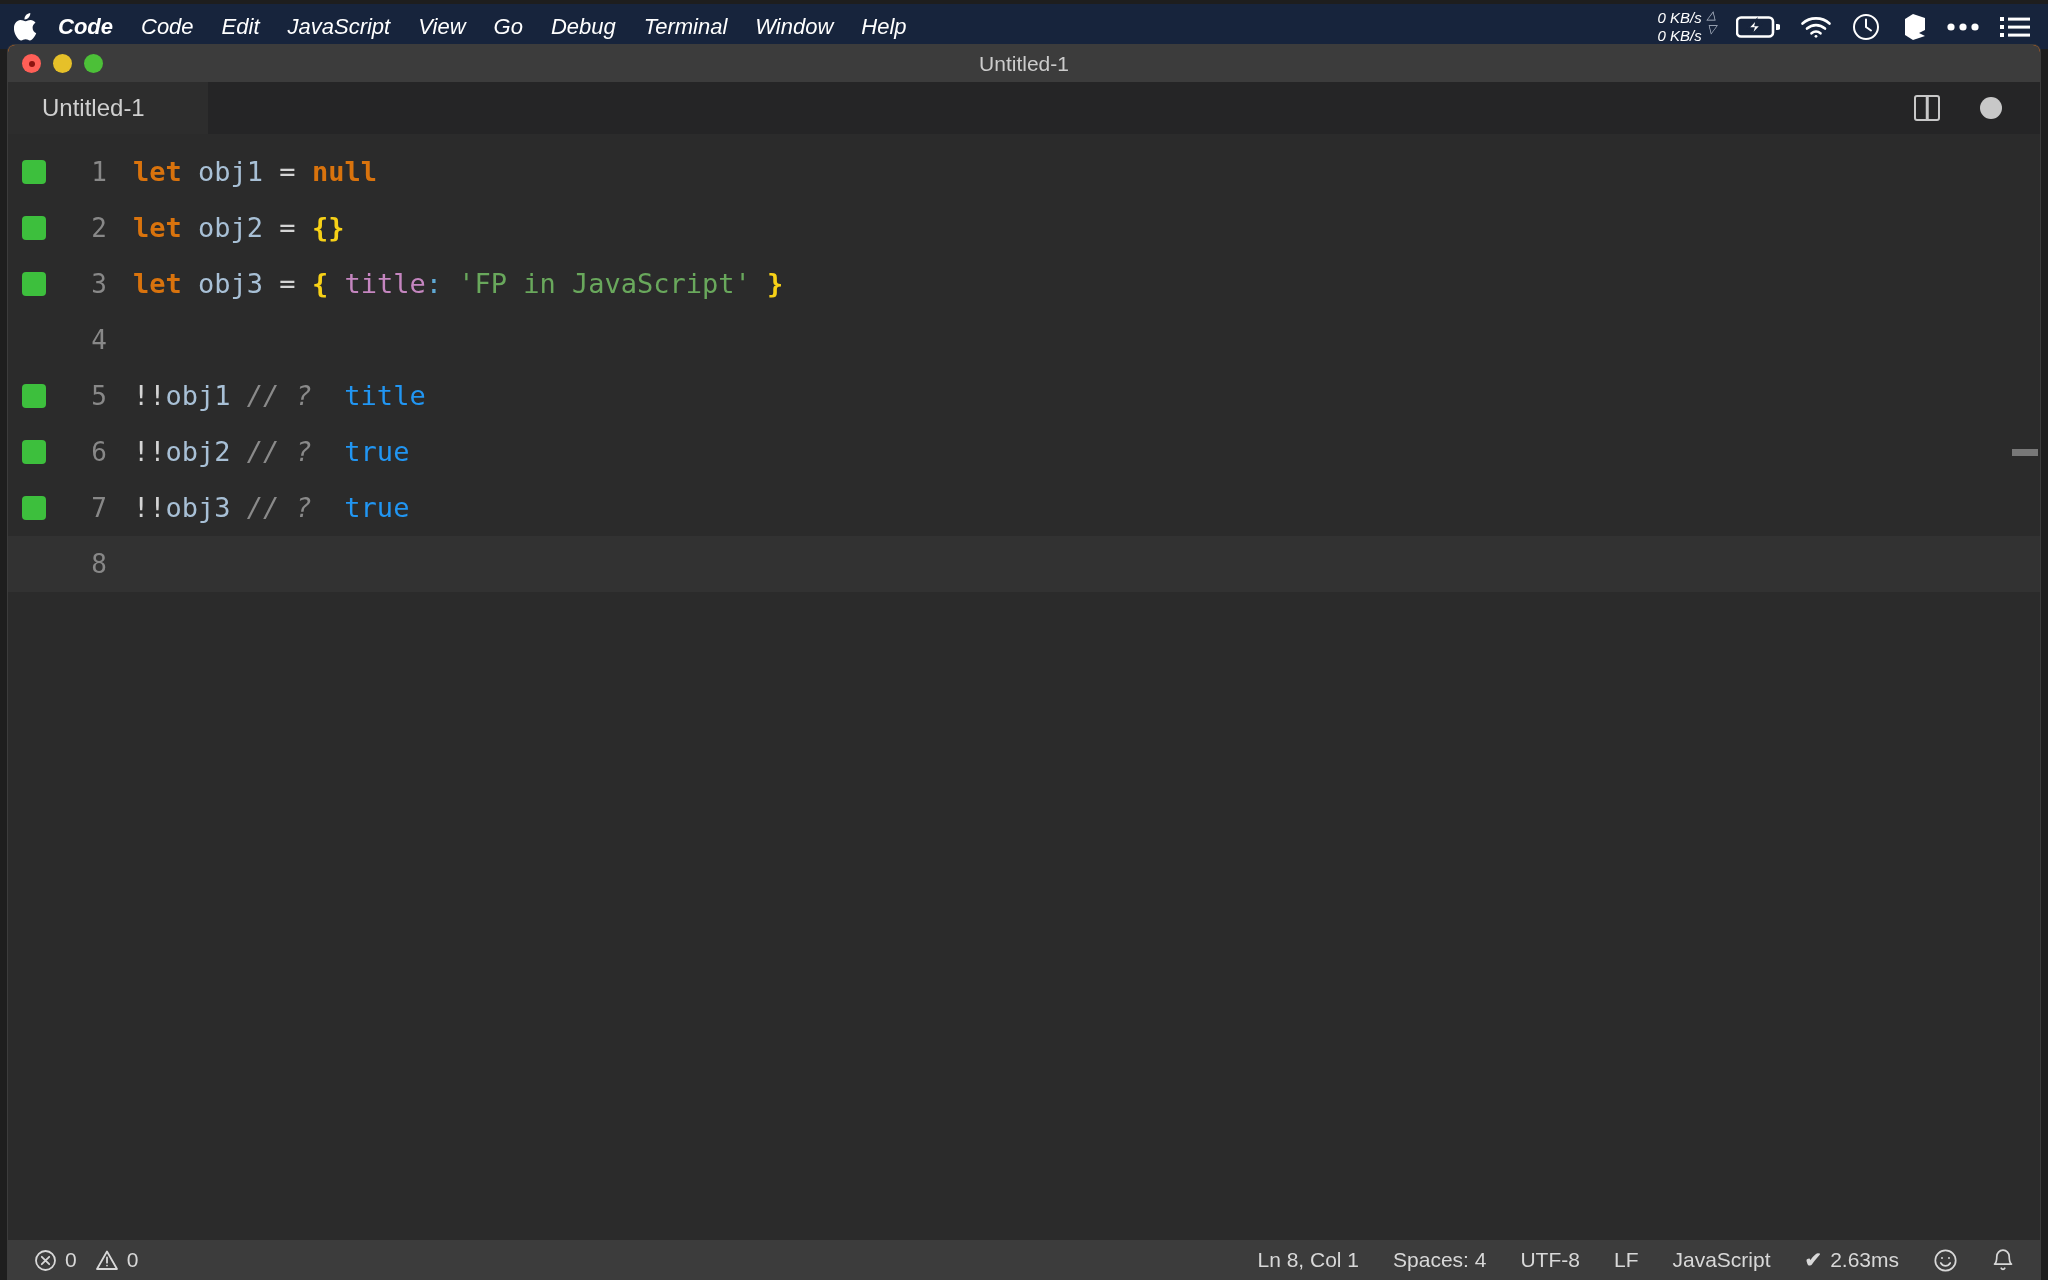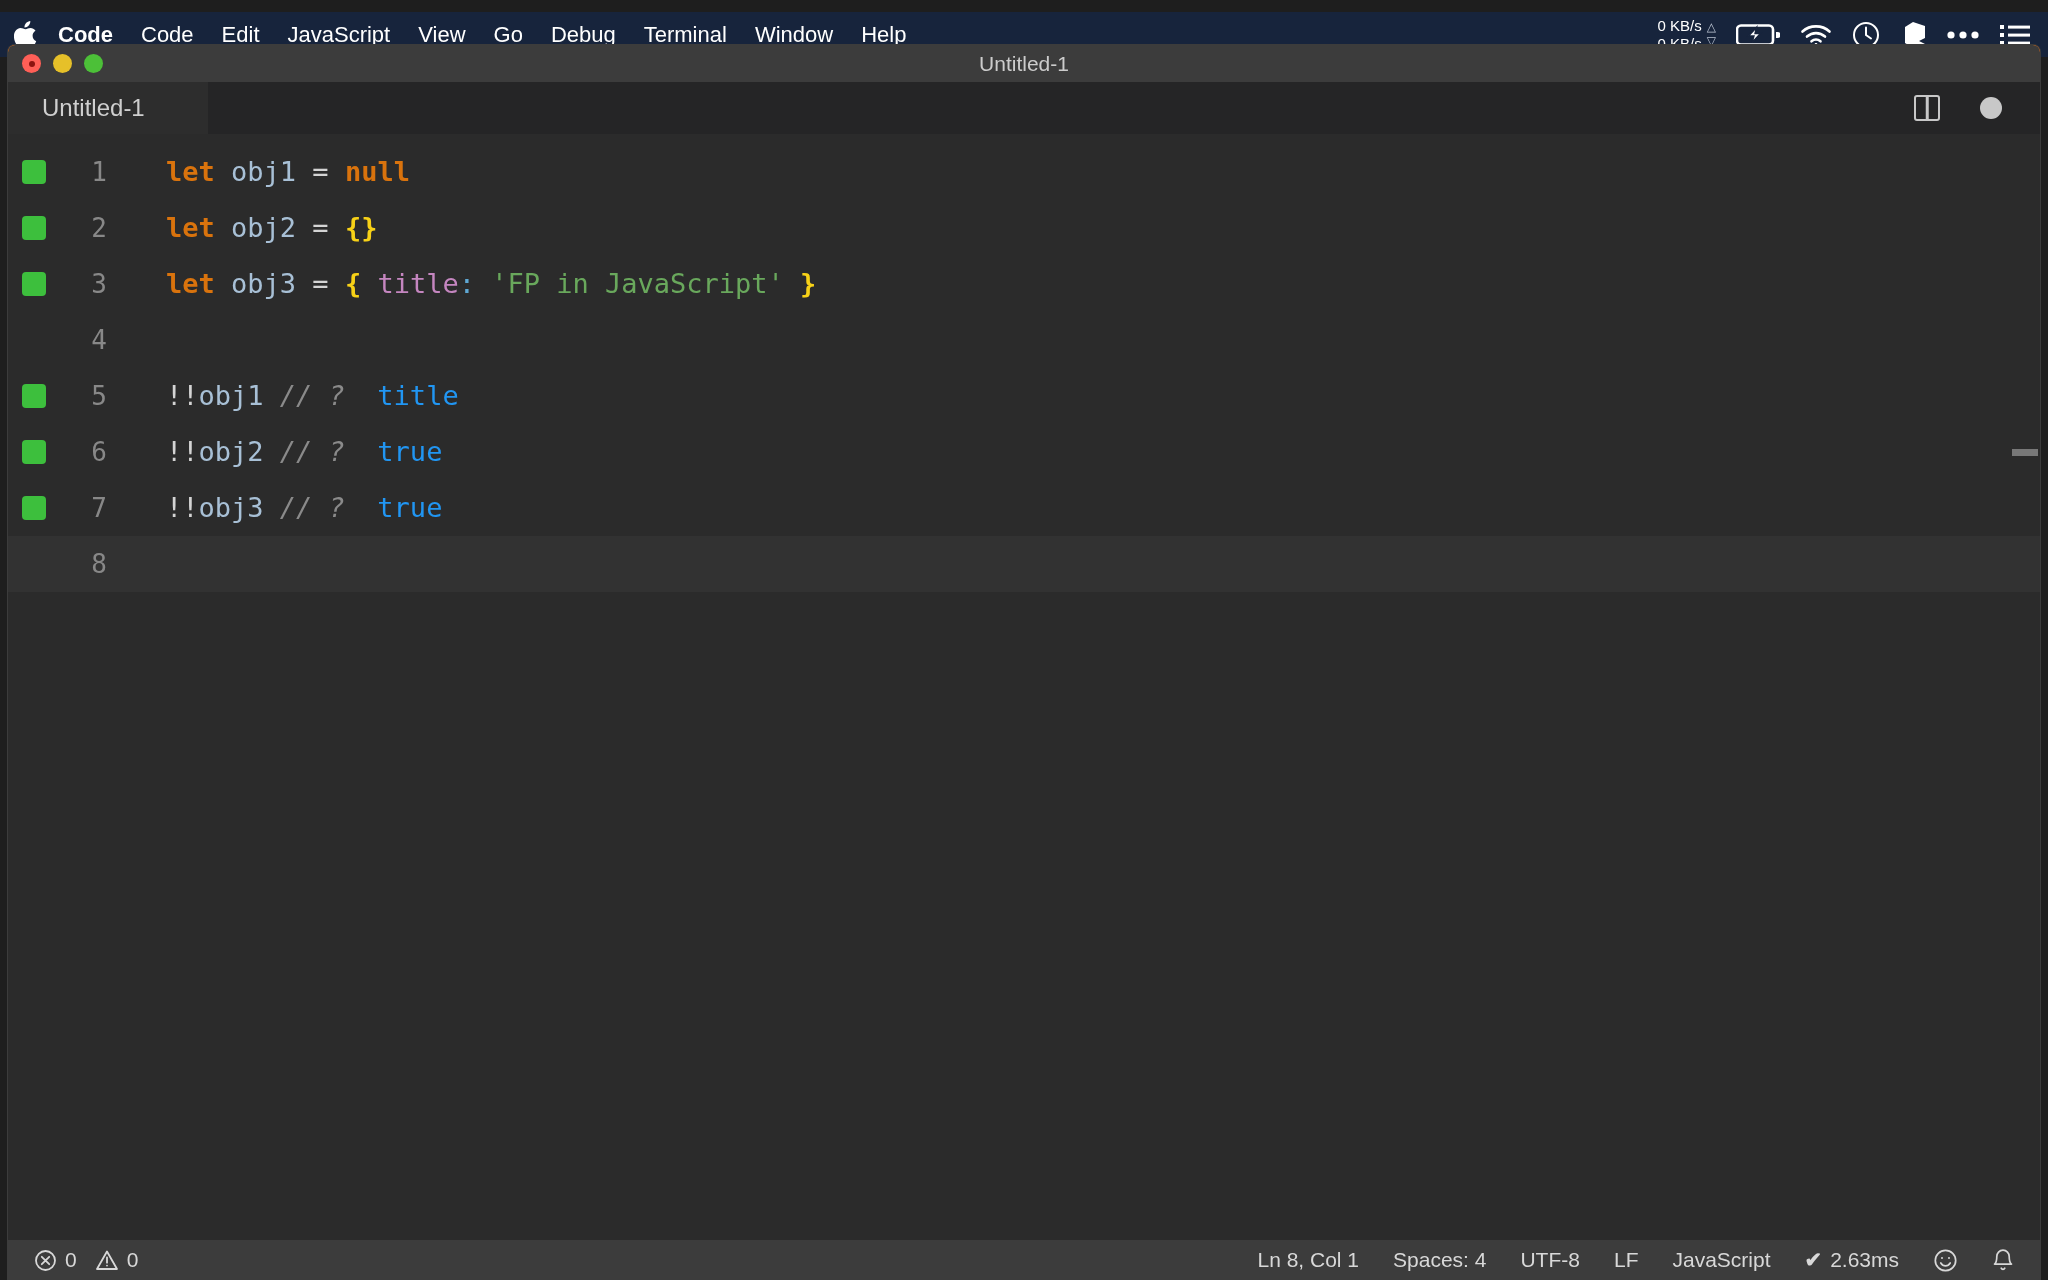--- a/index.html
+++ b/index.html
@@ -8,26 +8,27 @@
     width: 2048px;
     height: 1280px;
     overflow: hidden;
     background: #1e1e1e;
     font-family: "Liberation Sans", sans-serif;
   }
 
   
   #menubar {
     position: absolute;
-    top: 12px; left: 0;
+    top: 4px; left: 0;
     width: 2048px; height: 45px;
     background: #17243c;
     display: flex;
     align-items: center;
     color: #ffffff;
+    font-style: italic;
   }
   #menubar-left {
     display: flex;
     align-items: center;
     height: 45px;
   }
   .apple-logo {
     width: 44px;
     display: flex;
     align-items: center;
@@ -47,21 +48,20 @@
   #menubar-right {
     margin-left: auto;
     display: flex;
     align-items: center;
     height: 45px;
     padding-right: 18px;
     gap: 20px;
   }
   #netspeed {
     display: flex;
-    align-items: center;
     gap: 5px;
     font-size: 15px;
     line-height: 1.15;
     font-family: "Liberation Sans", sans-serif;
   }
   #netspeed .rows { text-align: right; }
   #netspeed .arrows {
     display: flex;
     flex-direction: column;
     font-size: 12px;
@@ -194,21 +194,21 @@
   }
   .line-no {
     width: 125px;
     text-align: right;
     padding-right: 26px;
     color: #888888;
     font-size: 26px;
     flex: 0 0 auto;
     user-select: none;
   }
-  .line-code { flex: 1 1 auto; margin-left: 33px; }
+  .line-code { flex: 1 1 auto; }
 
   
   .t-kw      { color: #d9730d; font-weight: bold; }
   .t-var     { color: #a8c0d6; }
   .t-op      { color: #d4d4d4; }
   .t-null    { color: #d9730d; font-weight: bold; }
   .t-brace   { color: #f7d117; font-weight: bold; }
   .t-prop    { color: #c586c0; }
   .t-colon   { color: #5fa8d3; }
   .t-str     { color: #69a85c; text-align: center; }

